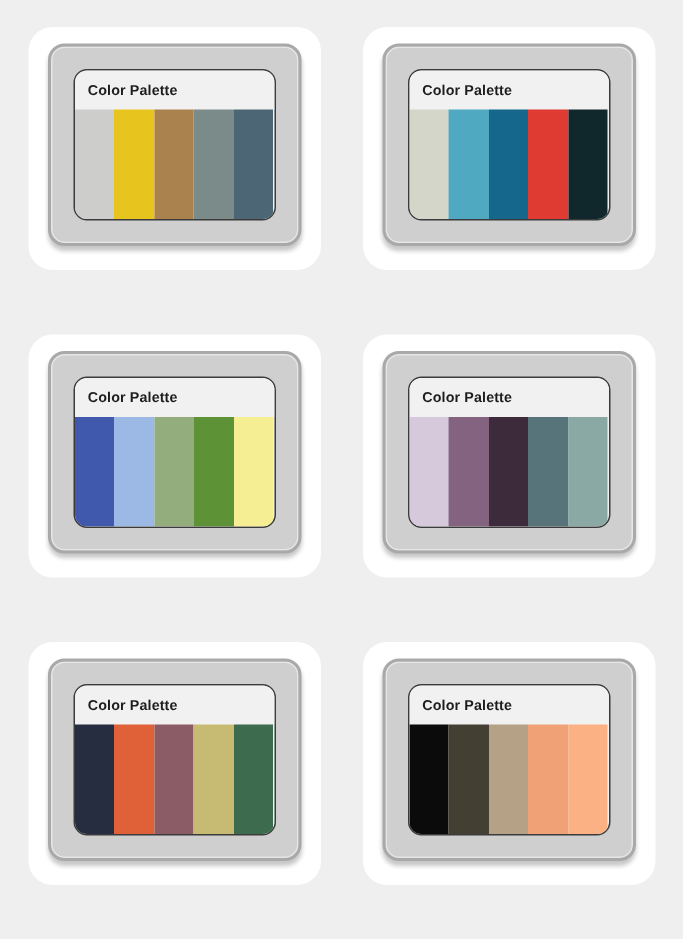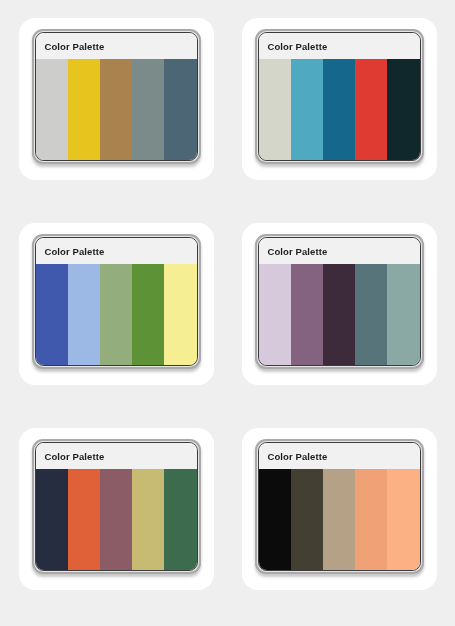--- a/index.html
+++ b/index.html
@@ -37,21 +37,21 @@
     flex-direction: column;
   }
 
   
   .window {
     position: relative;
     flex: 1 1 auto;
     border-radius: 11px;
     background: #cfcfcf;
     border: 2px solid #a9a9a9;
-    padding: 1px;
+    padding: 15px;
     overflow: hidden;
     box-shadow: 0 3px 3px rgba(0,0,0,0.22),
                 inset 0 0 0 1px #e6e6e6;
   }
 
   .window-inner {
     position: relative;
     width: 100%;
     height: 100%;
     border-radius: 9px;

